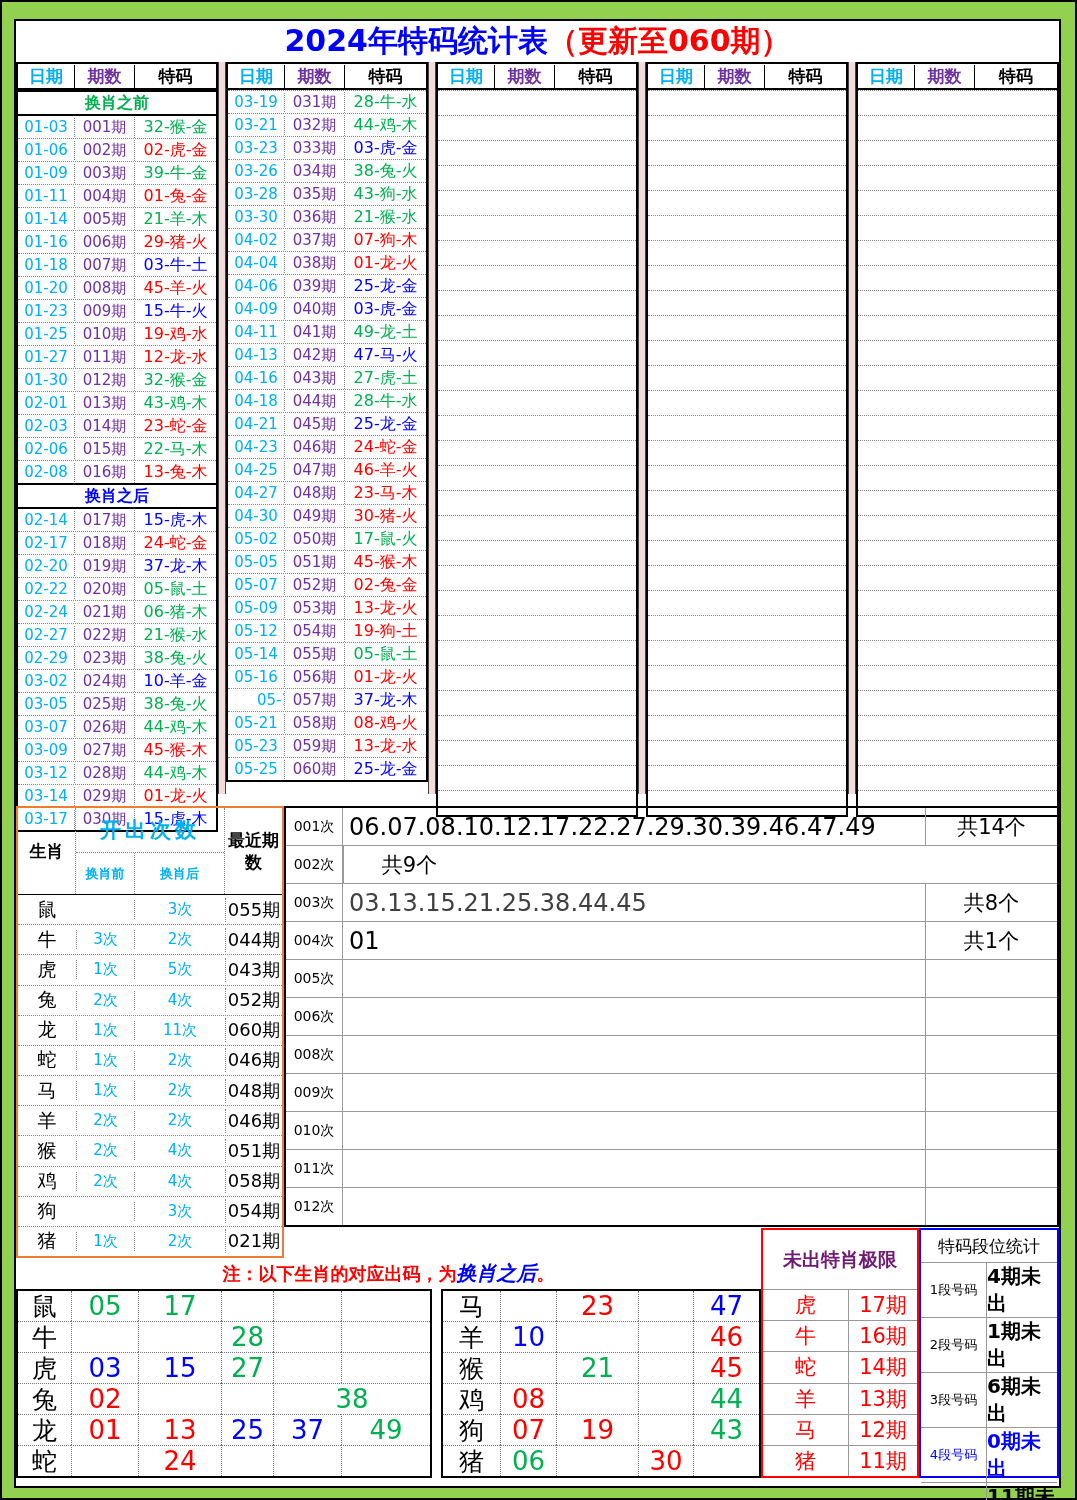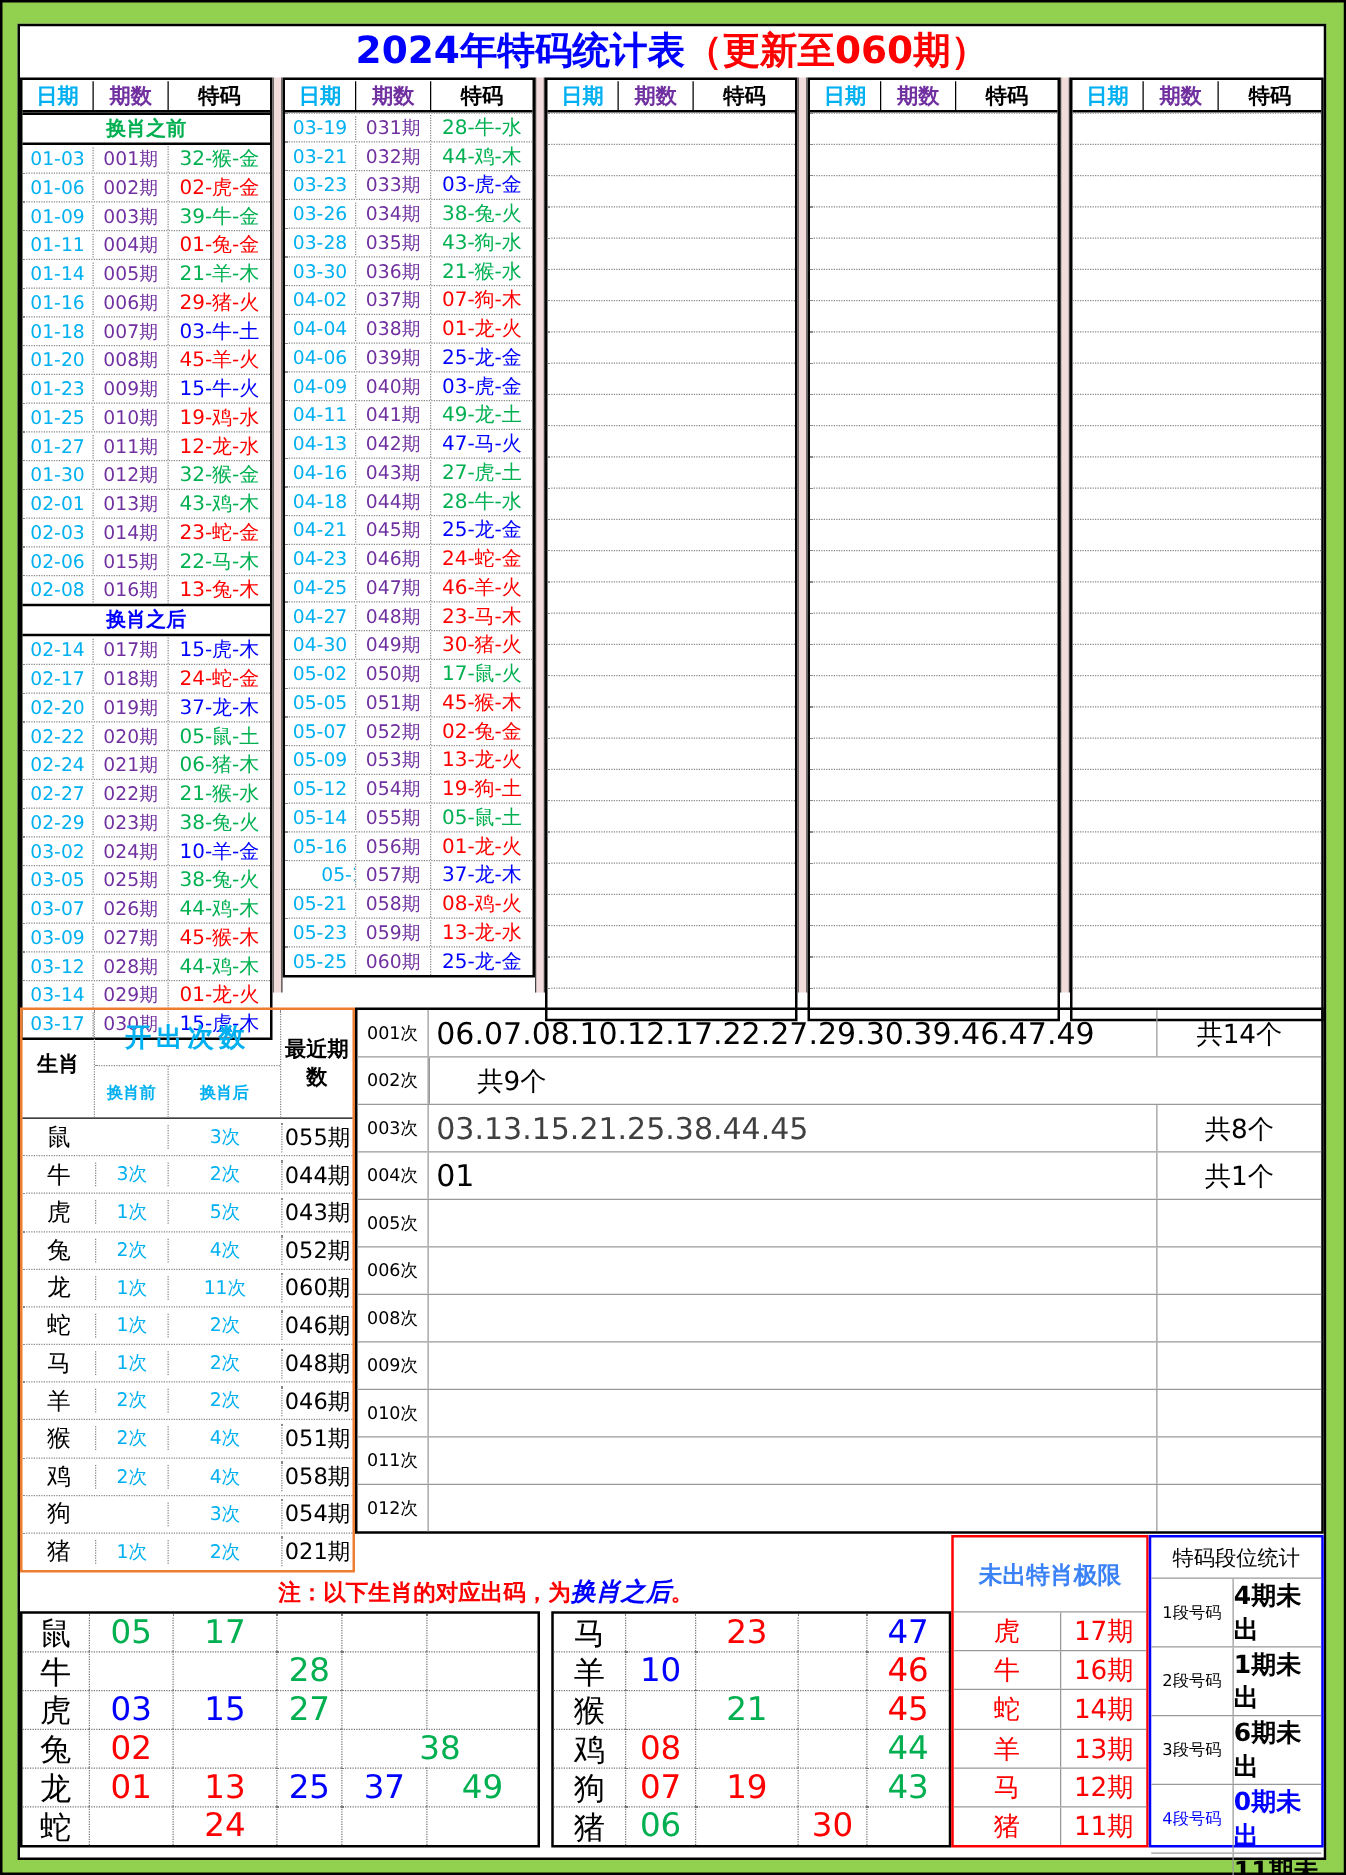--- a/index.html
+++ b/index.html
@@ -1095,21 +1095,21 @@
       <div class="btc"></div>
       <div class="btc" style="color: rgb(0, 176, 80);">43</div>
       <div class="btc c0" style="color: rgb(0, 0, 0);">猪</div>
       <div class="btc" style="color: rgb(0, 176, 80);">06</div>
       <div class="btc"></div>
       <div class="btc" style="color: rgb(254, 0, 0);">30</div>
       <div class="btc"></div>
     </div>
 
   <div class="limits">
-    <div class="lt" style="color:#3b82f6;">未出特肖极限</div>
+    <div class="lt" style="color:#701a75;">未出特肖极限</div>
     <div id="limit-rows" style="flex:1;display:flex;flex-direction:column;">
         <div class="lrow">
           <div class="lz" style="color: rgb(254, 0, 0);">虎</div>
           <div class="lp" style="color: rgb(254, 0, 0);">17期</div>
         </div>
         <div class="lrow">
           <div class="lz" style="color: rgb(254, 0, 0);">牛</div>
           <div class="lp" style="color: rgb(254, 0, 0);">16期</div>
         </div>
         <div class="lrow">

